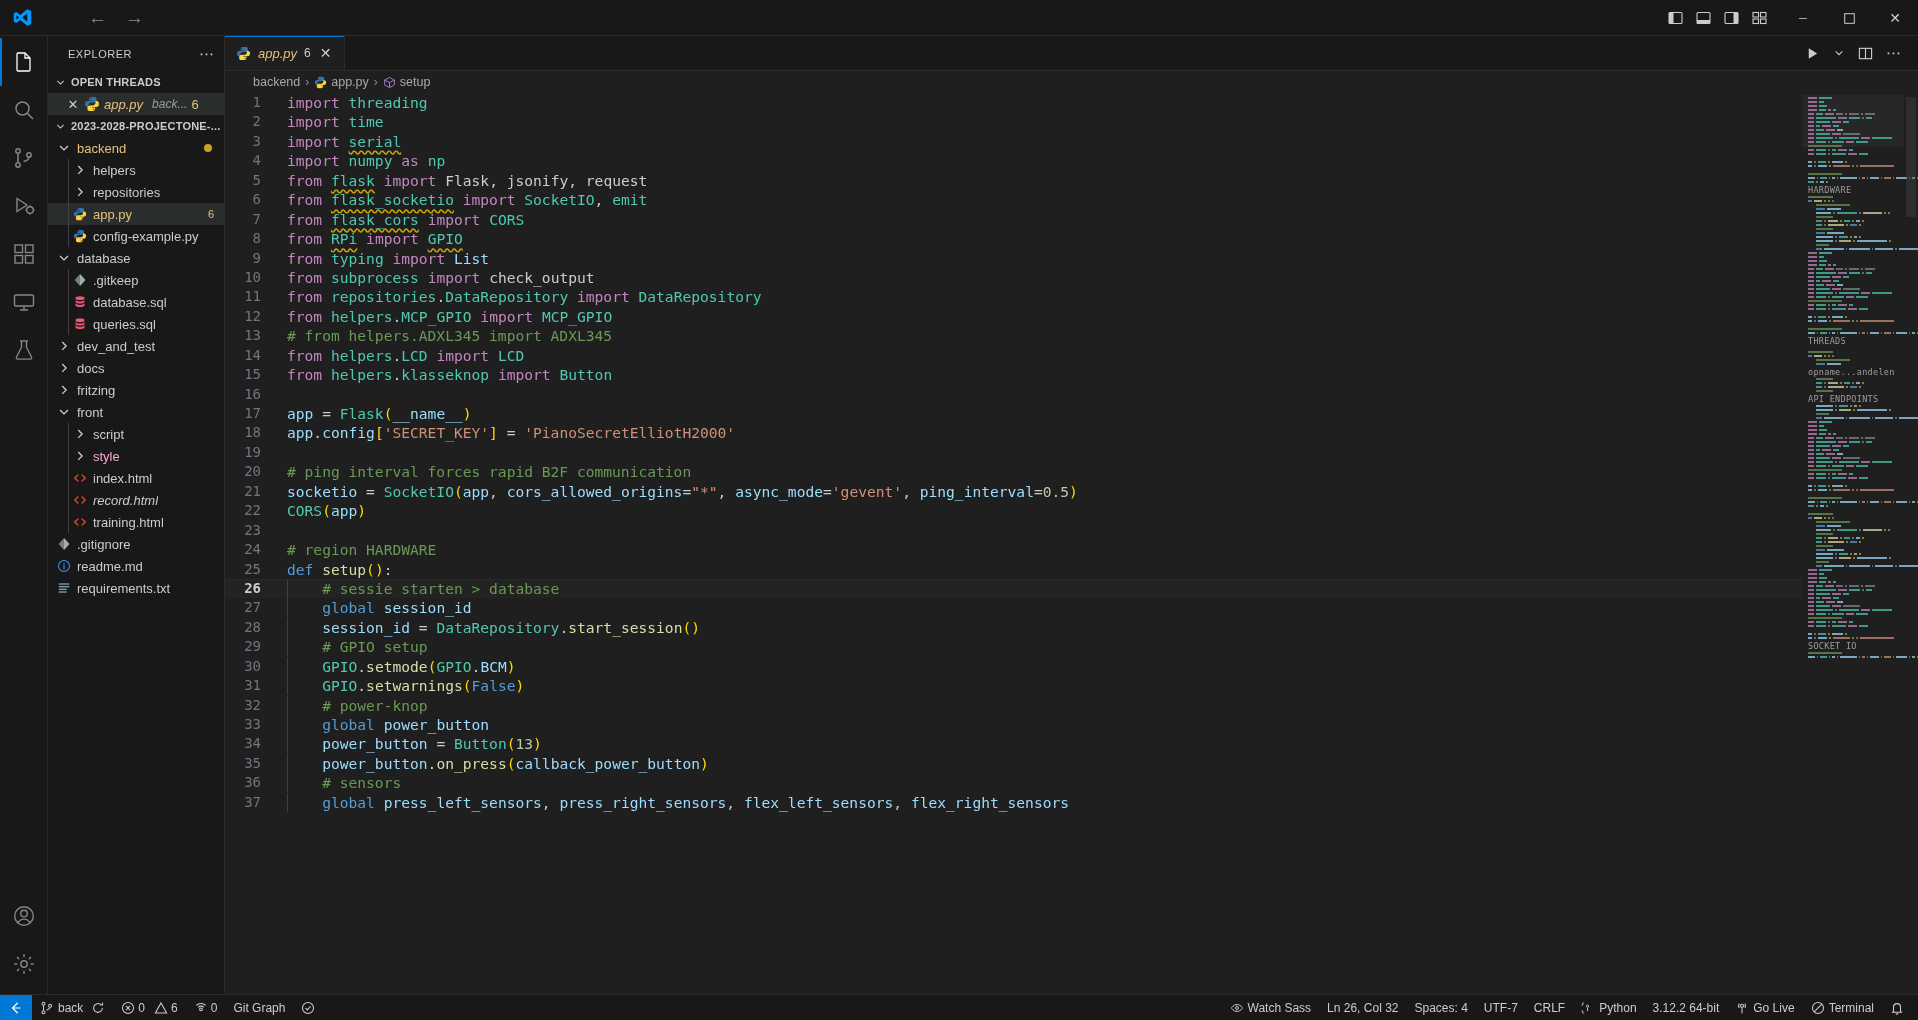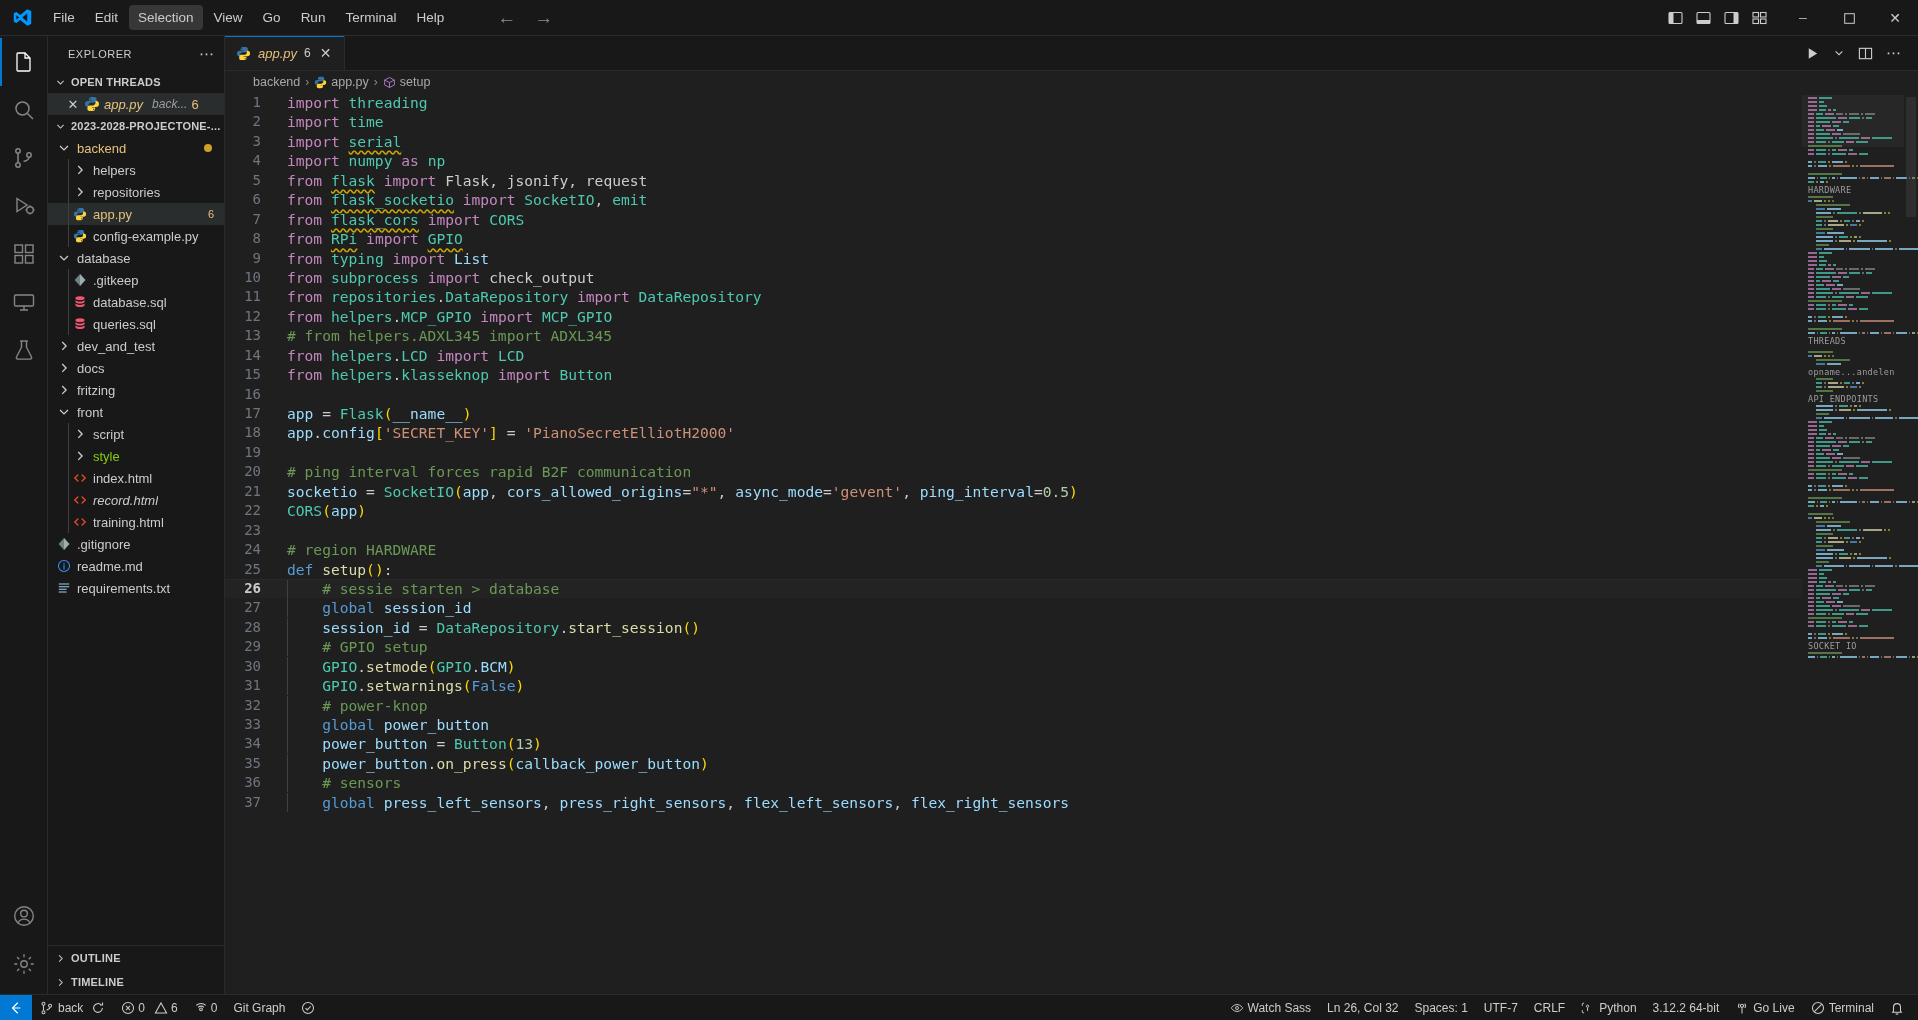--- a/index.html
+++ b/index.html
@@ -178,30 +178,20 @@
 <body>
 
 <div class="app">
 
   <div class="titlebar">
     <div class="vscode-logo">
       <svg viewBox="0 0 100 100">
           <path fill="#0098ff" d="M75 6 96 16v68L75 94 38 63 18 79 4 72V28l14-7 20 16L75 6zm0 22L49 50l26 22V28zM18 38v24l14-12-14-12z"></path>
         </svg>
     </div>
-    <div class="menu" id="menubar">
-        <div class="menu-item">File</div>
-        <div class="menu-item">Edit</div>
-        <div class="menu-item active">Selection</div>
-        <div class="menu-item">View</div>
-        <div class="menu-item">Go</div>
-        <div class="menu-item">Run</div>
-        <div class="menu-item">Terminal</div>
-        <div class="menu-item">Help</div>
-      </div>
     <div class="nav-arrows">
       <span>←</span>
       <span>→</span>
     </div>
     <div class="layout-icons">
       <svg class="li" viewBox="0 0 16 16" fill="none" stroke="#cccccc" stroke-width="1.1">
           <rect x="1.5" y="2.5" width="13" height="11" rx="1"></rect>
           <rect x="1.5" y="2.5" width="4.5" height="11" fill="#cccccc" stroke="none"></rect>
         </svg>
       <svg class="li" viewBox="0 0 16 16" fill="none" stroke="#cccccc" stroke-width="1.1">
@@ -469,21 +459,21 @@
             </span>
             <span class="name" style="color:#cccccc">script</span>
           </div>
           <div class="row" style="padding-left: 24px;">
             <span class="guide" style="left:20px"></span>
             <span class="ico">
               <svg viewBox="0 0 16 16" fill="none" stroke="#cccccc" stroke-width="1.5">
                 <path d="M6 3.5 10.4 8 6 12.4"></path>
               </svg>
             </span>
-            <span class="name" style="color:#84cc16">style</span>
+            <span class="name" style="color:#f9a8d4">style</span>
           </div>
           <div class="row" style="padding-left: 24px;">
             <span class="guide" style="left:20px"></span>
             <span class="ico">
               <svg viewBox="0 0 16 16" fill="none" stroke="#e44d26" stroke-width="1.5" stroke-linecap="round">
                 <path d="M5.6 4.5 2 8l3.6 3.5M10.4 4.5 14 8l-3.6 3.5"></path>
               </svg>
             </span>
             <span class="name" style="color:#cccccc">index.html</span>
           </div>
@@ -526,38 +516,20 @@
           <div class="row" style="padding-left: 8px;">
             <span class="ico">
               <svg viewBox="0 0 16 16" fill="none" stroke="#9ad0ec" stroke-width="1.2" stroke-linecap="round">
                 <path d="M2.5 3.5h11M2.5 6.5h11M2.5 9.5h8M2.5 12.5h8"></path>
               </svg>
             </span>
             <span class="name" style="color:#cccccc">requirements.txt</span>
           </div>
         </div>
 
-      <div class="sb-foot">
-        <div class="sect-head">
-          <span class="chev">
-              <svg viewBox="0 0 16 16" fill="none" stroke="#cccccc" stroke-width="1.5">
-                <path d="M6 3.5 10.4 8 6 12.4"></path>
-              </svg>
-            </span>
-          <span>OUTLINE</span>
-        </div>
-        <div class="sect-head">
-          <span class="chev">
-              <svg viewBox="0 0 16 16" fill="none" stroke="#cccccc" stroke-width="1.5">
-                <path d="M6 3.5 10.4 8 6 12.4"></path>
-              </svg>
-            </span>
-          <span>TIMELINE</span>
-        </div>
-      </div>
     </div>
 
     <div class="editor-area">
 
       <div class="tabsrow">
         <div class="tab">
           <svg width="15" height="15" viewBox="0 0 16 16">
             <path fill="#3572A5" d="M7.9 1c-1.7 0-3 .5-3 2v1.6h3.1v.4H3.6C2.2 5 1 5.9 1 7.9c0 2 1 3 2.4 3h1.1V9.2c0-1.5 1.3-2.6 2.8-2.6h3c1.3 0 2.3-1 2.3-2.3V3c0-1.3-1-2-2.4-2H7.9zM6.3 2c.3 0 .6.3.6.6s-.3.6-.6.6-.6-.3-.6-.6.3-.6.6-.6z"></path>
             <path fill="#FFD43B" d="M8.1 15c1.7 0 3-.5 3-2v-1.6H8v-.4h4.4c1.4 0 2.6-.9 2.6-2.9 0-2-1-3-2.4-3h-1.1v1.7c0 1.5-1.3 2.6-2.8 2.6h-3c-1.3 0-2.3 1-2.3 2.3V13c0 1.3 1 2 2.4 2h2.3zm1.6-1a.6.6 0 1 1 0-1.2.6.6 0 0 1 0 1.2z"></path>
           </svg>
@@ -1483,21 +1455,21 @@
         <svg viewBox="0 0 16 16" fill="none" stroke="#cccccc" stroke-width="1.1">
             <path d="M1.5 8S4 4 8 4s6.5 4 6.5 4-2.5 4-6.5 4S1.5 8 1.5 8z"></path>
             <circle cx="8" cy="8" r="1.7"></circle>
           </svg>
         <span>Watch Sass</span>
       </div>
       <div class="sb-item">
         <span>Ln 26, Col 32</span>
       </div>
       <div class="sb-item">
-        <span>Spaces: 1</span>
+        <span>Spaces: 4</span>
       </div>
       <div class="sb-item">
         <span>UTF-7</span>
       </div>
       <div class="sb-item">
         <span>CRLF</span>
       </div>
       <div class="sb-item">
         <svg viewBox="0 0 16 16" fill="none" stroke="#cccccc" stroke-width="1.1">
             <path d="M3.5 2.5h-1a1 1 0 0 0-1 1v2M3.5 13.5h-1a1 1 0 0 1-1-1v-2"></path>

